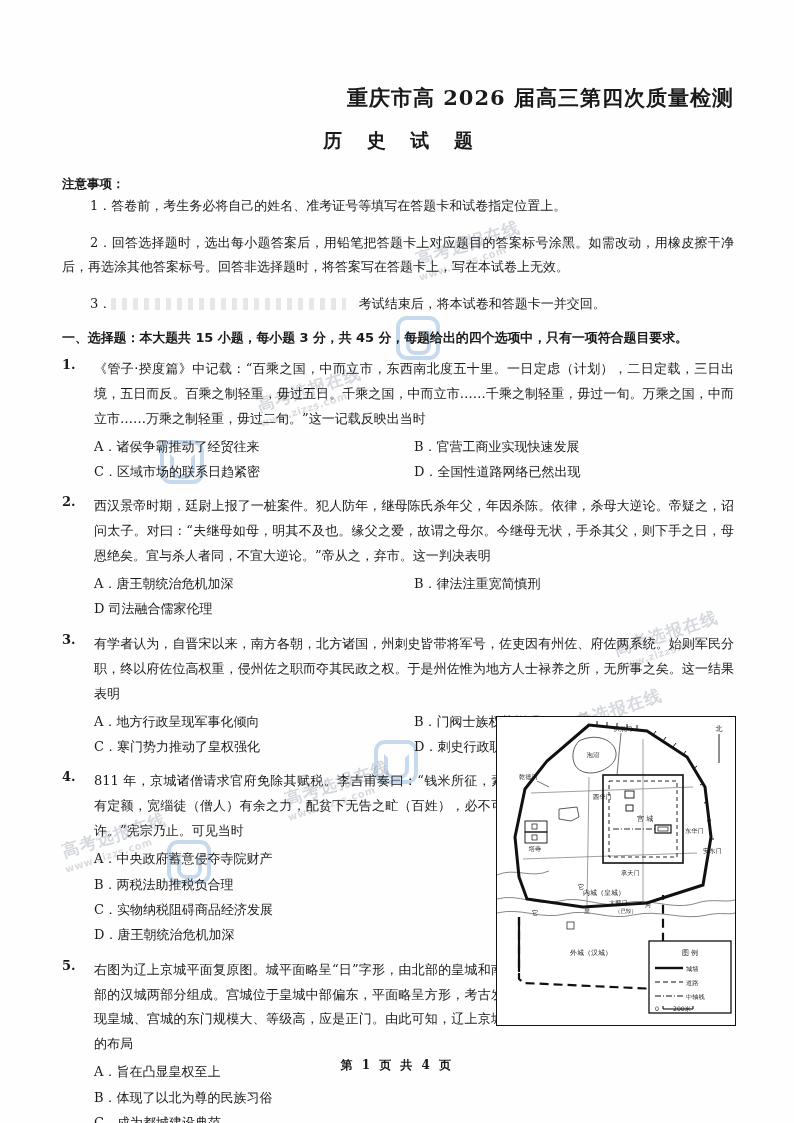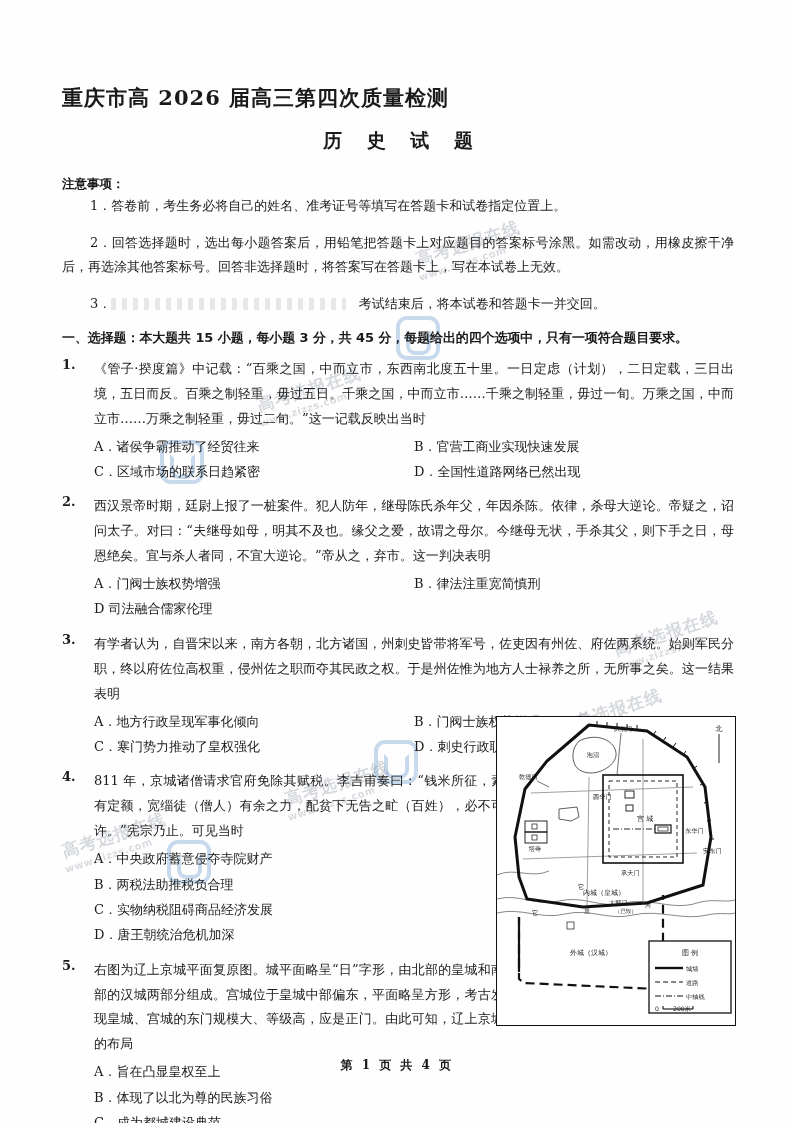--- a/index.html
+++ b/index.html
@@ -25,21 +25,21 @@
   }
   .content {
     position: absolute;
     left: 62px;
     top: 70px;
     width: 672px;
   }
 
   
   .doc-title {
-    text-align: left;
+    text-align: right;
     font-size: 21px;
     font-weight: bold;
     letter-spacing: 1px;
     margin: 12px 0 0 0;
     line-height: 1.5;
     font-family: "DejaVu Serif", "Liberation Serif", serif;
   }
   .doc-subtitle {
     text-align: center;
     font-size: 19px;
@@ -254,21 +254,21 @@
         </div>
       </div>
     </div>
 
     <div class="question">
       <div class="q-num">2.</div>
       <div class="q-body">
         <div class="q-stem">西汉景帝时期，廷尉上报了一桩案件。犯人防年，继母陈氏杀年父，年因杀陈。依律，杀母大逆论。帝疑之，诏问太子。对曰：“夫继母如母，明其不及也。缘父之爱，故谓之母尔。今继母无状，手杀其父，则下手之日，母恩绝矣。宜与杀人者同，不宜大逆论。”帝从之，弃市。这一判决表明</div>
         <div class="q-options">
           <div class="opt-row">
-            <span class="opt">A．门阀士族权势增强</span>
+            <span class="opt">A．唐王朝统治危机加深</span>
             <span class="opt">B．律法注重宽简慎刑</span>
           </div>
           <div class="opt-row">
             <span class="opt">D  司法融合儒家伦理</span>
           </div>
         </div>
       </div>
     </div>
 
     <div class="question">

